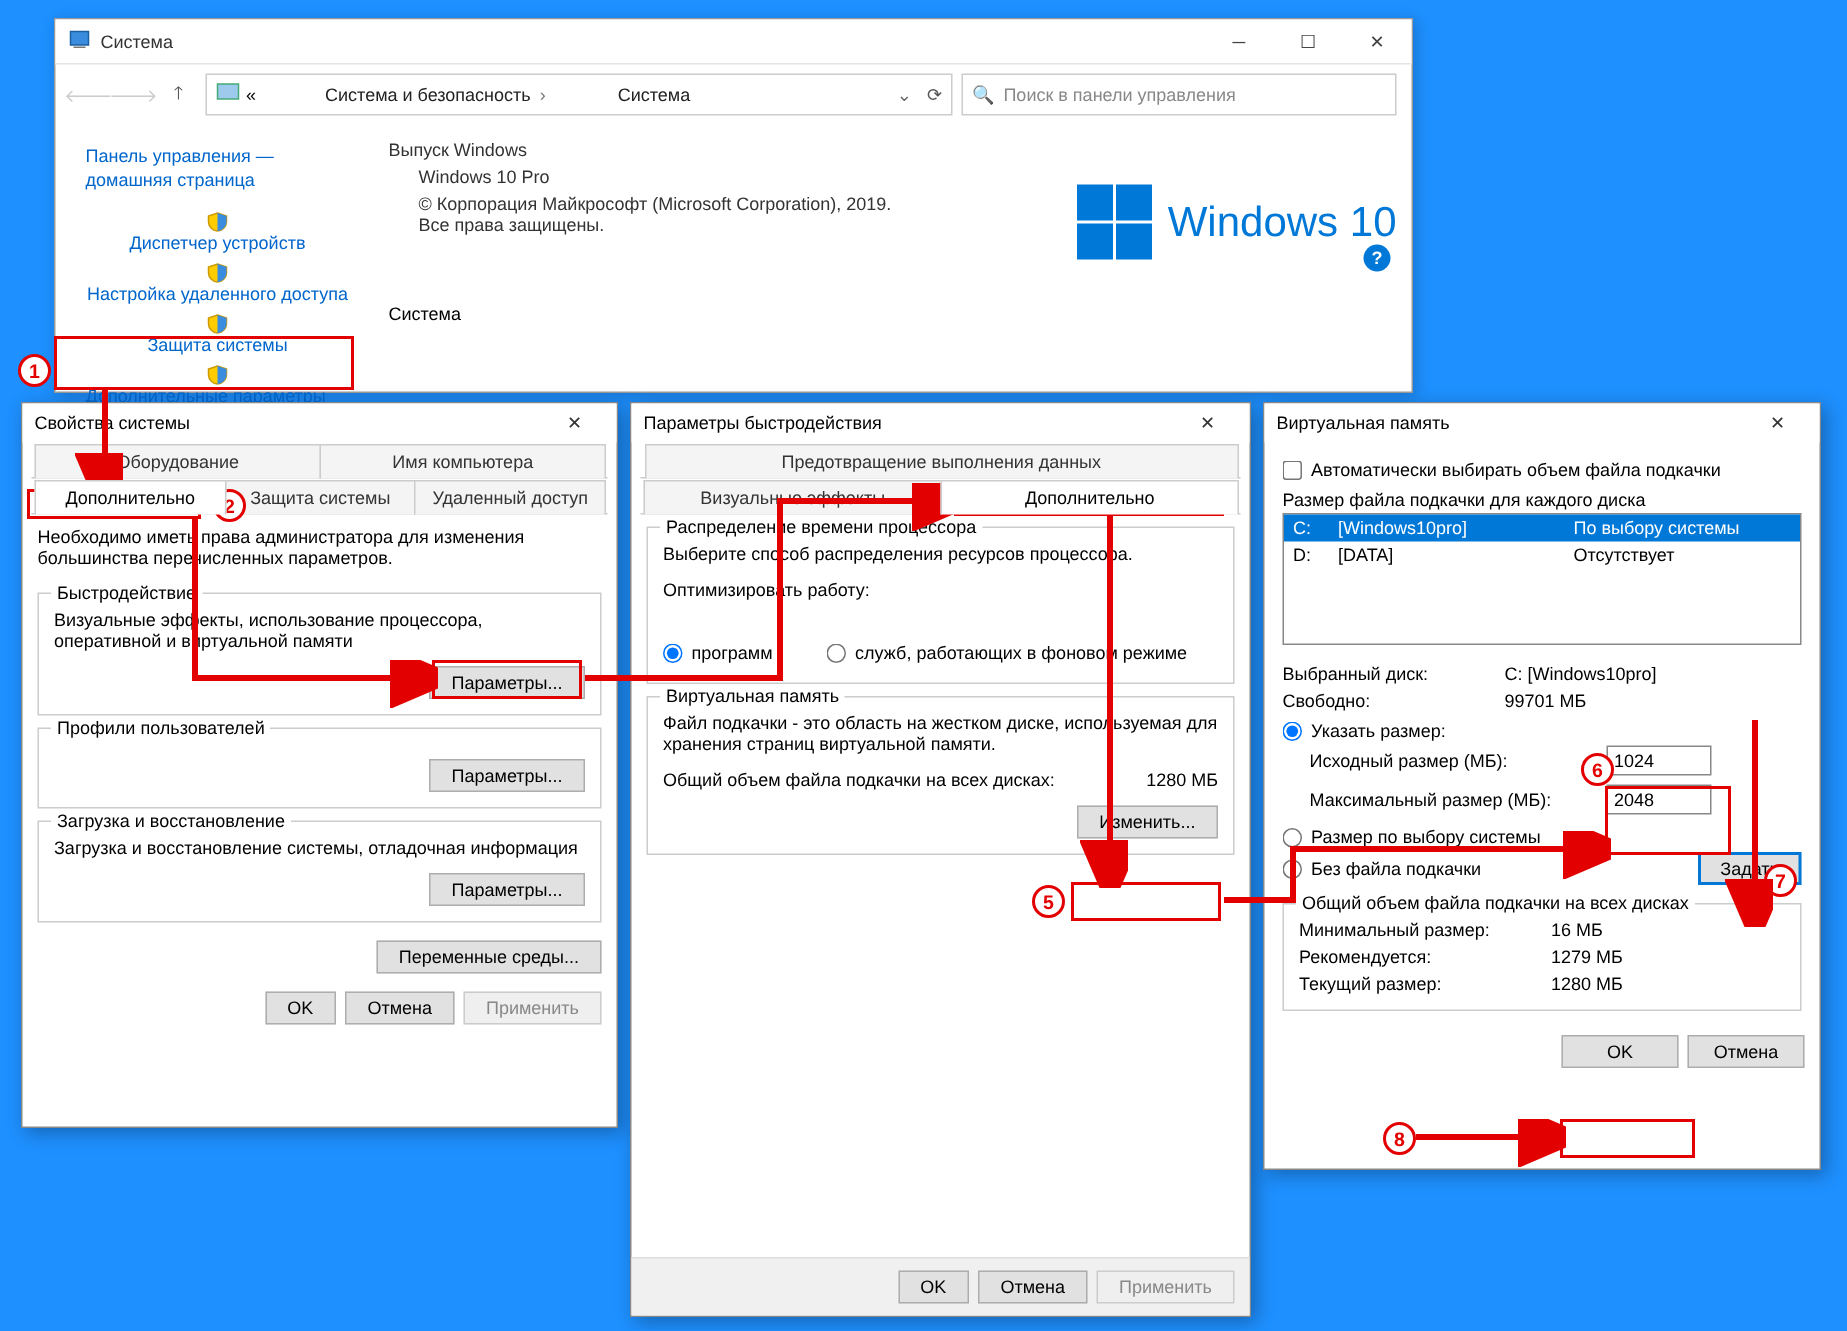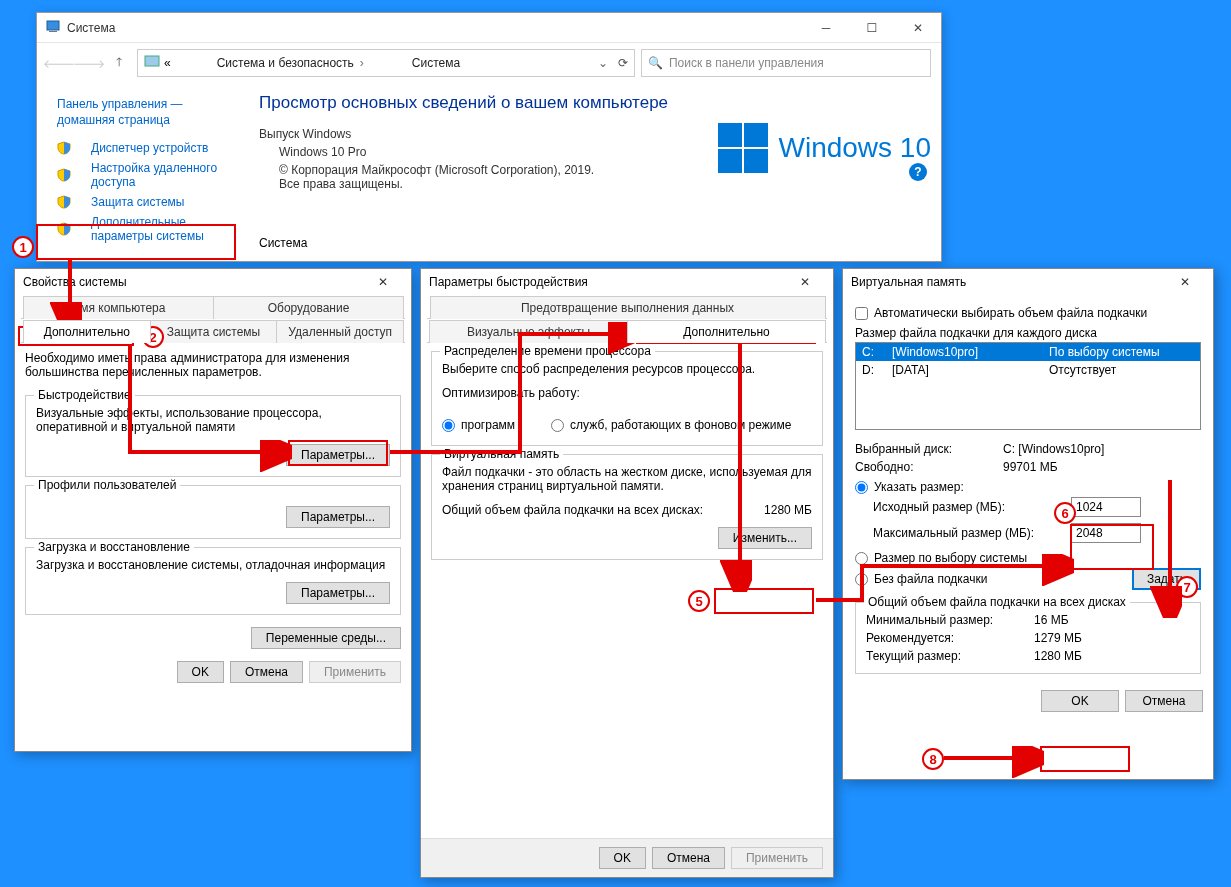--- a/index.html
+++ b/index.html
@@ -15,21 +15,21 @@
   .topbar{ padding:6px 10px; display:flex; align-items:center; gap:6px;}
   .navbtn{ width:24px; height:24px; display:flex; align-items:center; justify-content:center; color:#ccc;}
   .navbtn.active{ color:#555;}
   .addr{ flex:1; border:1px solid #ccc; height:28px; display:flex; align-items:center; padding:0 6px; gap:4px;}
   .addr .crumb{ color:#222;margin-left:42px;}
   .addr .sep::after{ content:"›"; color:#777; margin:0 2px;}
   .search{ width:290px; border:1px solid #ccc; height:28px; display:flex; align-items:center; padding:0 6px; color:#888;}
   .sysbody{ display:flex; }
   .leftnav{ width:206px; padding:10px 0 10px 10px;}
   .leftnav .homelink{ color:#0066cc; margin:4px 10px 10px 10px; display:block; line-height:1.3;}
-  .leftnav .item{ display:flex; align-items:center; gap:20px; padding:3px 10px; color:#0066cc;}
+  .leftnav .item{ display:flex; align-items:center; gap:0; padding:3px 10px; color:#0066cc;flex-direction:column;}
   .shield{ width:14px; height:14px; display:inline-block;}
   .content{ flex:1; padding:10px 16px; position:relative;}
   .content h2{ font-size:17px; font-weight:400; color:#003399; margin:0 0 14px 0;}
   .kv{ font-size:12px;}
   .kv .label{ color:#333; margin-bottom:4px; font-size:12px;}
   .kv .val{ padding-left:20px; color:#333; margin-bottom:4px;}
   .winlogo{ position:absolute; right:10px; top:40px; display:flex; align-items:center; gap:10px;}
   .winlogo .sq{ width:50px; height:50px; display:grid; grid-template:1fr 1fr / 1fr 1fr; gap:2px;}
   .winlogo .sq div{ background:#0078d7;}
   .winlogo .txt{ font-size:28px; color:#0078d7; font-weight:300;}
@@ -134,21 +134,20 @@
       <div class="item">
         <span class="shield"><svg width="14" height="14">
               <path d="M7 1 L13 3 V7 C13 10 10 13 7 13 C4 13 1 10 1 7 V3 Z" fill="#ffcc00" stroke="#c90"></path>
               <path d="M7 1 L13 3 V7 C13 10 10 13 7 13 Z" fill="#3a8dde"></path>
             </svg></span>
         <span>Дополнительные параметры системы</span>
       </div>
     </div>
     <div class="content">
       <div class="helpicon">?</div>
-      <h2>Просмотр основных сведений о вашем компьютере</h2>
       <div class="kv">
         <div class="label">Выпуск Windows</div>
         <div class="val">Windows 10 Pro</div>
         <div class="val" style="max-width:340px;">© Корпорация Майкрософт (Microsoft Corporation), 2019. Все права защищены.</div>
       </div>
       <div style="margin-top:24px; border-top:1px solid transparent;">
         <div class="label" style="margin-top:20px;">Система</div>
       </div>
       <div class="winlogo">
         <div class="sq">
@@ -162,22 +161,22 @@
     </div>
   </div>
 </div>
 
 <div class="dialog" id="dlgSysProps" style="left:14px; top:268px; width:398px; height:484px;">
   <div class="dlg-title">
     <span>Свойства системы</span>
     <div class="dlg-close">✕</div>
   </div>
   <div class="tabstrip" style="flex-wrap:wrap;">
+    <div class="tab inactive" style="flex:1; text-align:center;">Оборудование</div>
     <div class="tab inactive" style="flex:1; text-align:center;">Имя компьютера</div>
-    <div class="tab inactive" style="flex:1; text-align:center;">Оборудование</div>
   </div>
   <div class="tabstrip">
     <div class="tab active" style="flex:1; text-align:center;">Дополнительно</div>
     <div class="tab inactive" style="flex:1; text-align:center;">Защита системы</div>
     <div class="tab inactive" style="flex:1; text-align:center;">Удаленный доступ</div>
   </div>
   <div style="padding:8px 10px;">Необходимо иметь права администратора для изменения большинства перечисленных параметров.</div>
   <div class="groupbox">
     <div class="legend">Быстродействие</div>
     <div>Визуальные эффекты, использование процессора, оперативной и виртуальной памяти</div>
@@ -217,21 +216,21 @@
     <div class="tab inactive" style="width:100%; text-align:center; order:-1;">Предотвращение выполнения данных</div>
   </div>
   <div class="tabstrip">
     <div class="tab inactive" style="flex:1; text-align:center;">Визуальные эффекты</div>
     <div class="tab active" style="flex:1; text-align:center;">Дополнительно</div>
   </div>
   <div class="groupbox">
     <div class="legend">Распределение времени процессора</div>
     <div>Выберите способ распределения ресурсов процессора.</div>
     <div style="margin-top:10px;">Оптимизировать работу:</div>
-    <div style="display:flex; gap:36px; margin-top:15px;">
+    <div style="display:flex; gap:36px; margin-top:25px;">
       <label class="radio">
           <input type="radio" checked="" style="">
           <span>программ</span>
         </label>
       <label class="radio">
           <input type="radio" style="">
           <span>служб, работающих в фоновом режиме</span>
         </label>
     </div>
   </div>

